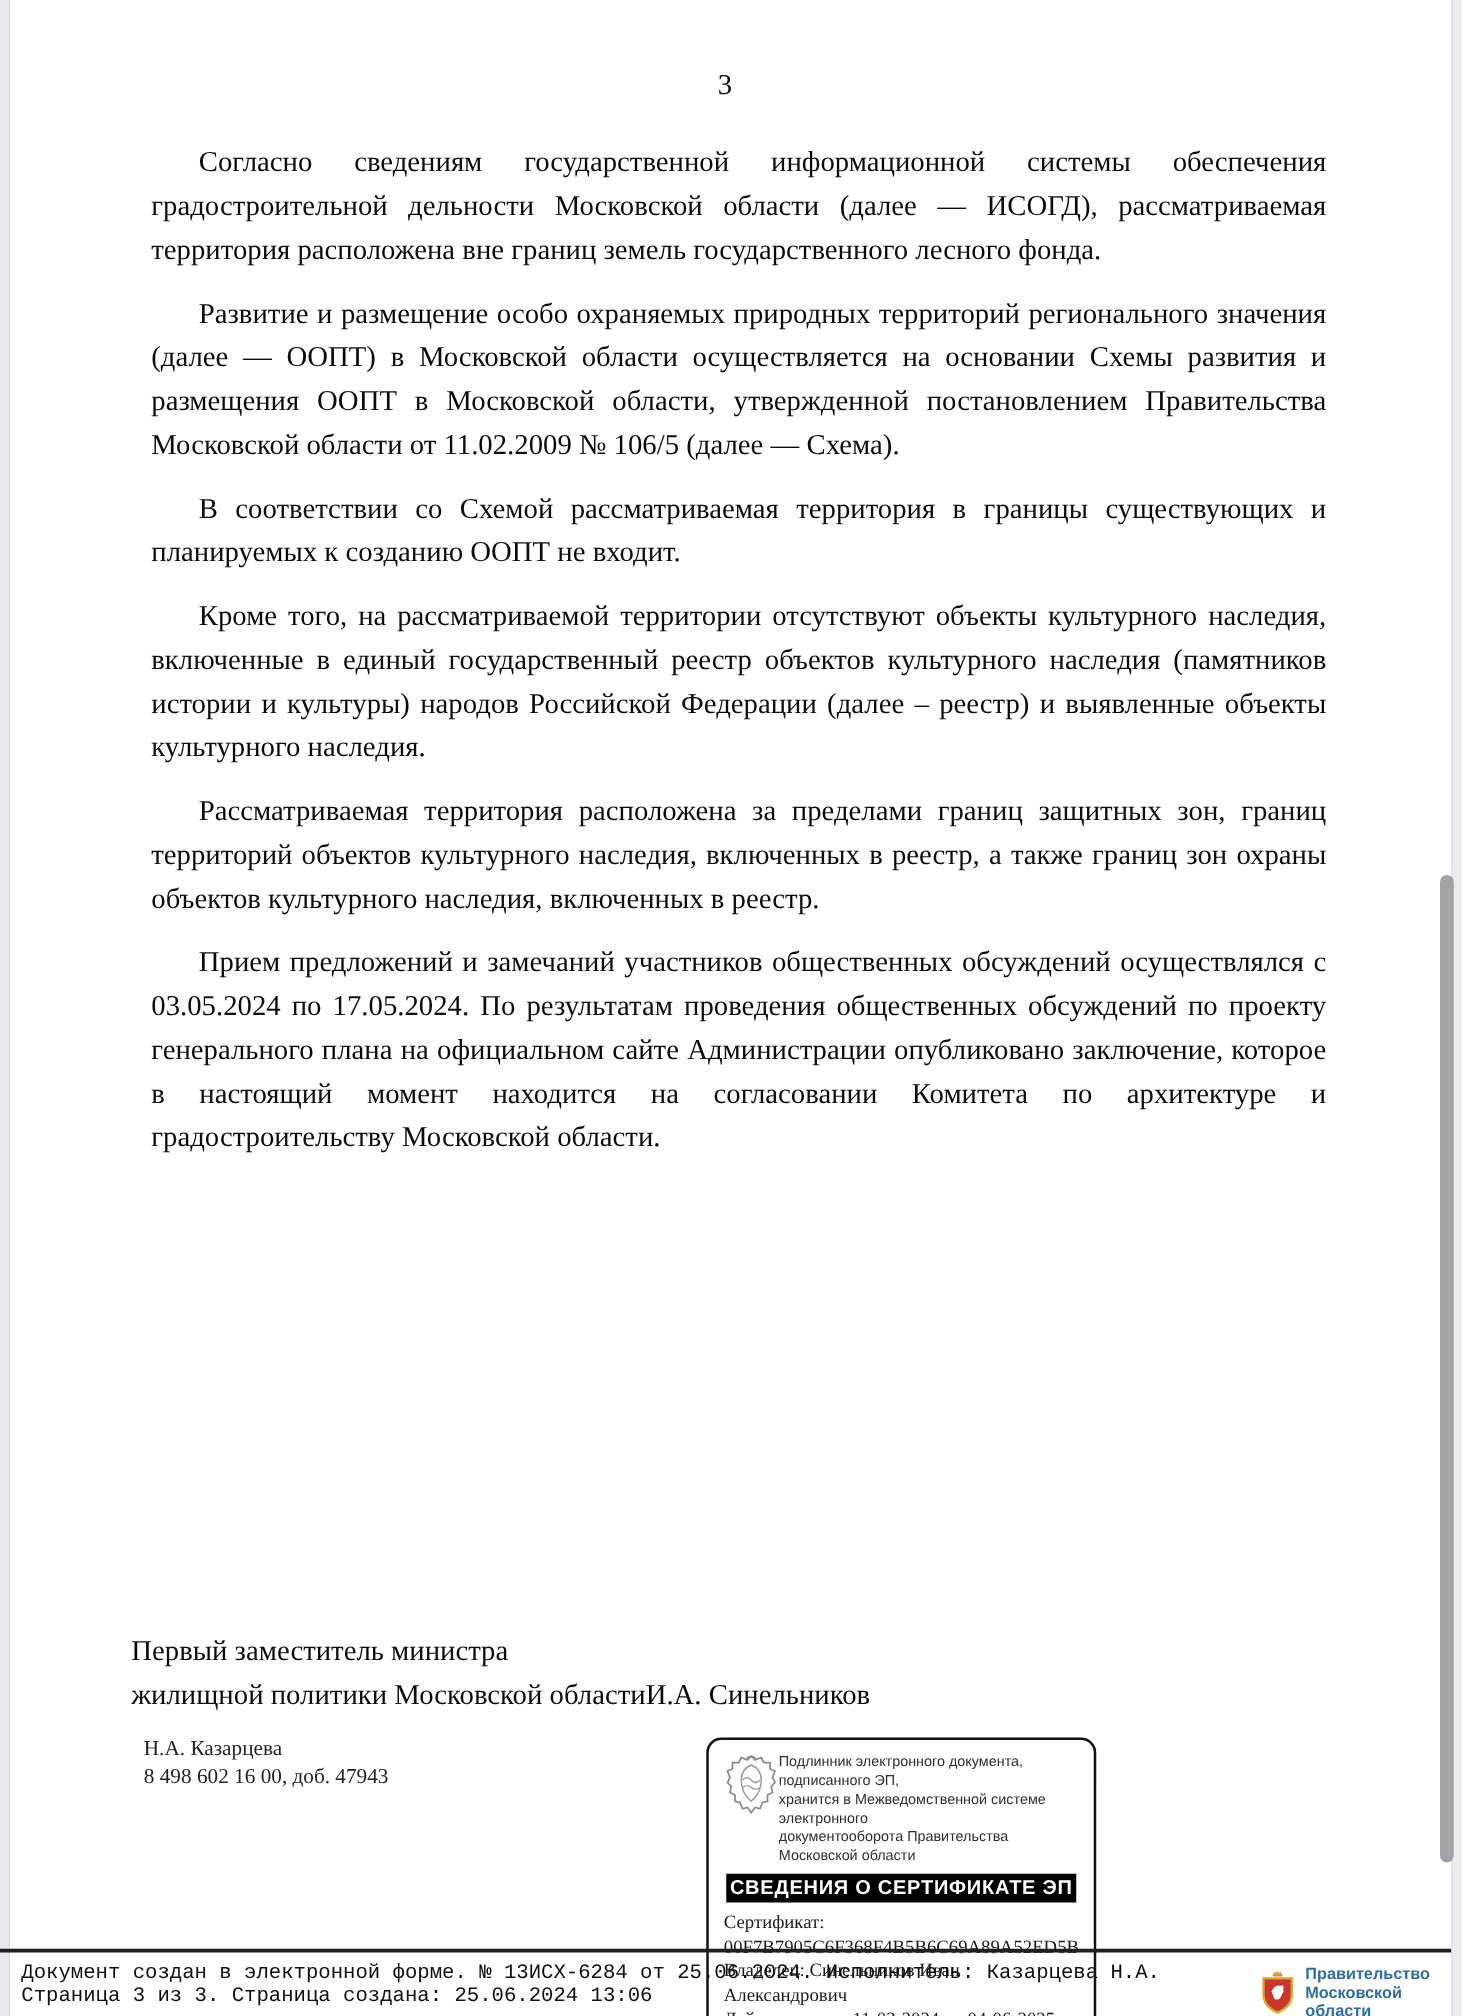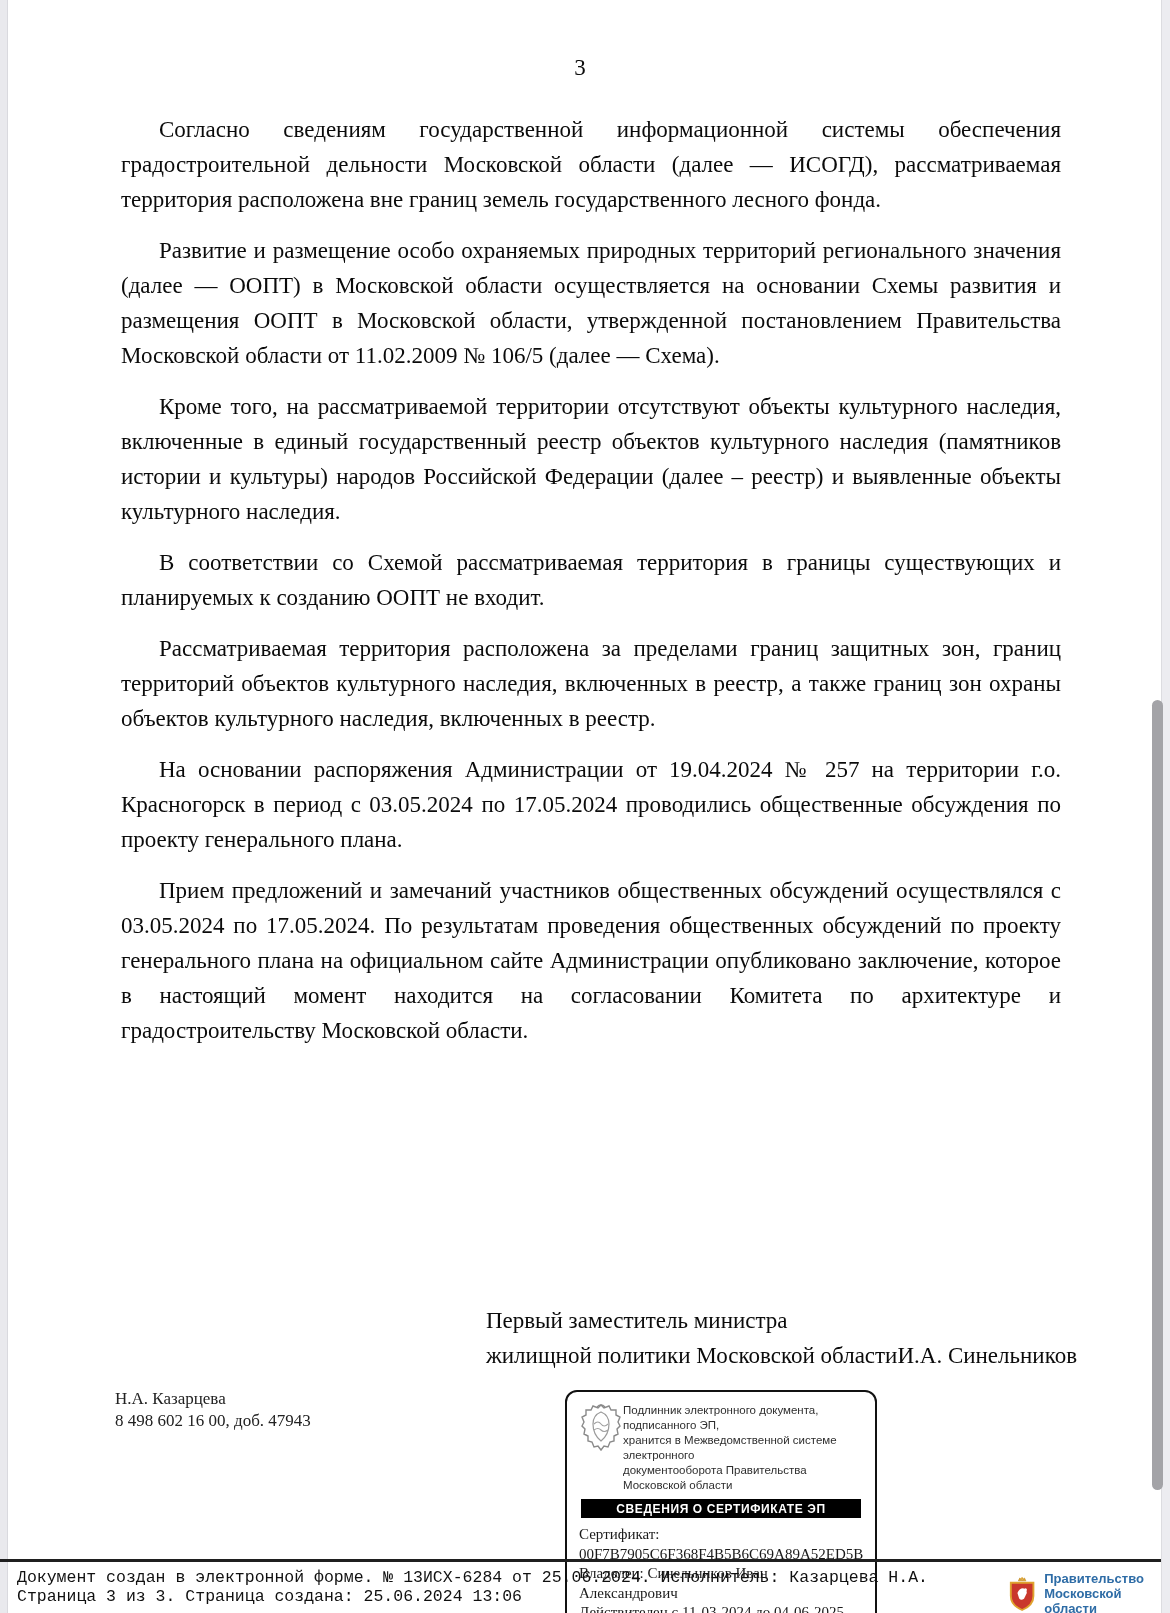--- a/index.html
+++ b/index.html
@@ -26,38 +26,38 @@
     text-align:center; font-size:23px;
   }
   .body-text {
     position:absolute; top:96px; left:105px; width:972px;
     font-size:23px; line-height:35px;
     text-align:justify; text-align-last:left; hyphens:none;
   }
   .body-text p { margin:16px; text-indent:38px; }
   .signature {
     position:absolute; top:1303px; left:105px; width:972px;
-    display:flex; justify-content:flex-end; align-items:flex-end;
+    display:flex; justify-content:flex-start; align-items:flex-end;
     font-size:23px; line-height:35px;
   }
   .contact {
     position:absolute; top:1388px; left:115px;
     font-size:17px; line-height:22px; color:#222;
   }
   .stamp {
     position:absolute; top:1390px; left:565px; width:312px; box-sizing:border-box;
     border:2.5px solid #111; border-radius:12px; background:#fff;
     padding:9px 12px 11px; font-family:"Liberation Sans", sans-serif;
   }
   .stamp-top { display:flex; align-items:flex-start; }
   .stamp-arms { flex:0 0 auto; margin-top:1px; }
   .stamp-head { font-size:11.5px; line-height:15px; color:#2e2e2e; padding-top:2px; }
   .stamp-banner {
     margin:6px 2px 0; background:#000; color:#fff; font-weight:bold;
-    font-size:12px; letter-spacing:0.6px; text-align:center; padding:3px 0 2px;
+    font-size:16px; letter-spacing:0.6px; text-align:center; padding:3px 0 2px;
   }
   .stamp-info { margin-top:7px; font-size:15px; line-height:19.5px; color:#1a1a1a;font-family:Liberation Serif, serif; }
   .footer-rule {
     position:absolute; top:1559px; left:0; width:1163px; height:3px; background:#1f1f1f;
   }
   .footer-text {
     position:absolute; top:1568px; left:17px;
     font-family:Liberation Mono, monospace; font-size:16.5px; line-height:19px; color:#101010;
   }
   .footer-logo {
@@ -72,24 +72,23 @@
 </head>
 <body>
 
 <div class="side-strip-left"></div>
 
 <div class="pageno">3</div>
 
 <div class="body-text">
   <p>Согласно сведениям государственной информационной системы обеспечения градостроительной дельности Московской области (далее — ИСОГД), рассматриваемая территория расположена вне границ земель государственного лесного фонда.</p>
   <p>Развитие и размещение особо охраняемых природных территорий регионального значения (далее — ООПТ) в Московской области осуществляется на основании Схемы развития и размещения ООПТ в Московской области, утвержденной постановлением Правительства Московской области от 11.02.2009 № 106/5 (далее — Схема).</p>
+  <p>В соответствии со Схемой рассматриваемая территория в границы существующих и планируемых к созданию ООПТ не входит.</p>
   <p>Кроме того, на рассматриваемой территории отсутствуют объекты культурного наследия, включенные в единый государственный реестр объектов культурного наследия (памятников истории и культуры) народов Российской Федерации (далее – реестр) и выявленные объекты культурного наследия.</p>
-  <p>В соответствии со Схемой рассматриваемая территория в границы существующих и планируемых к созданию ООПТ не входит.</p>
   <p>Рассматриваемая территория расположена за пределами границ защитных зон, границ территорий объектов культурного наследия, включенных в реестр, а также границ зон охраны объектов культурного наследия, включенных в реестр.</p>
-  <p>На основании распоряжения Администрации от 19.04.2024 № 257 на территории г.о. Красногорск в период с 03.05.2024 по 17.05.2024 проводились общественные обсуждения по проекту генерального плана.</p>
   <p>Прием предложений и замечаний участников общественных обсуждений осуществлялся с 03.05.2024 по 17.05.2024. По результатам проведения общественных обсуждений по проекту генерального плана на официальном сайте Администрации опубликовано заключение, которое в настоящий момент находится на согласовании Комитета по архитектуре и градостроительству Московской области.</p>
 </div>
 
 <div class="signature">
   <div>
     <div>Первый заместитель министра</div>
     <div>жилищной политики Московской области</div>
   </div>
   <div>И.А. Синельников</div>
 </div>

